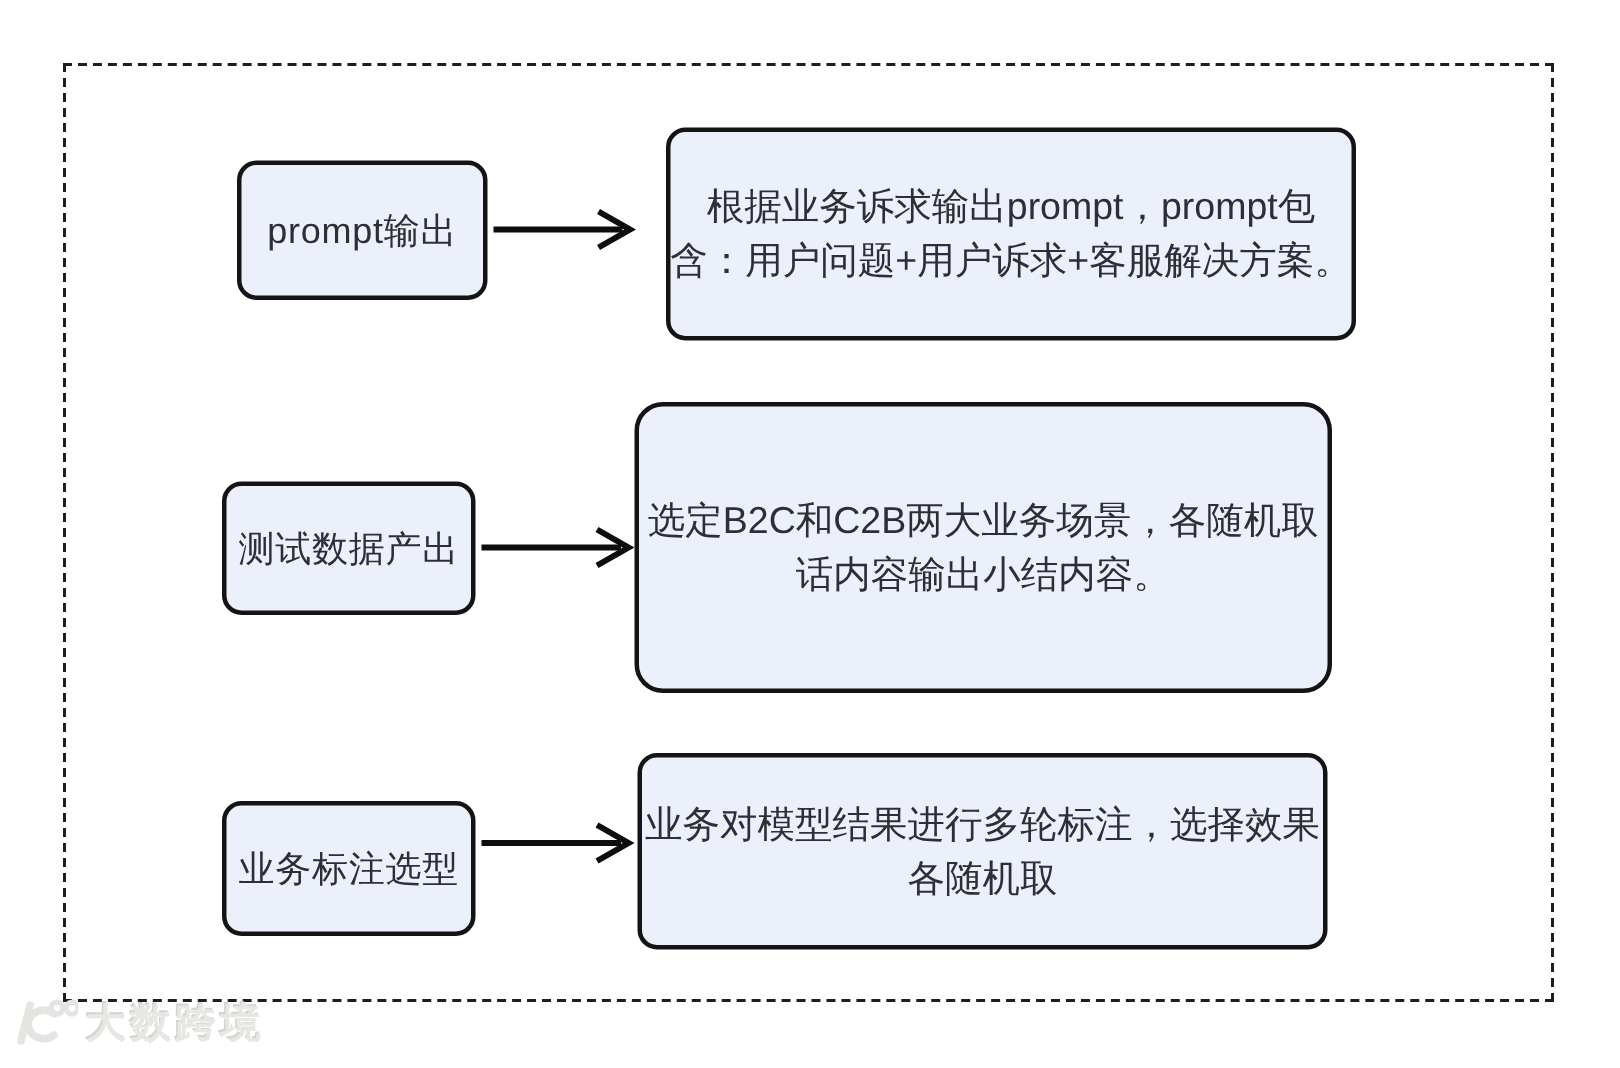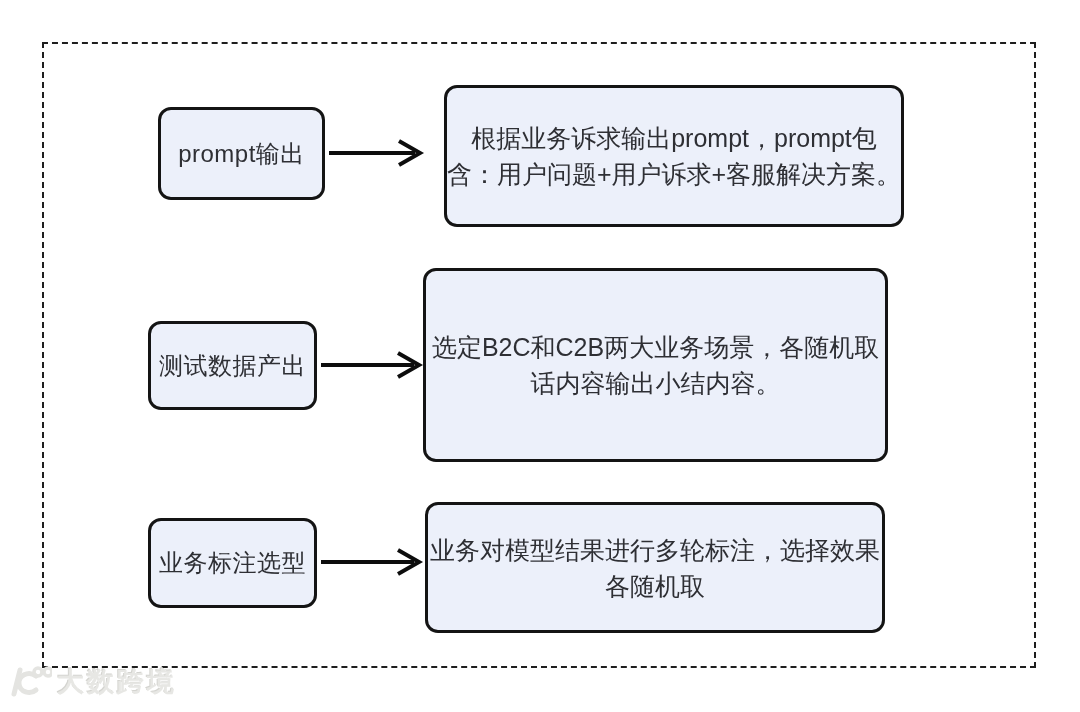--- a/index.html
+++ b/index.html
@@ -35,22 +35,22 @@
   }
 
   .label-node { font-size: 24px; letter-spacing: 0.5px; }
 
   .desc-node { font-size: 25px; padding: 8px 14px; }
   .desc-node .line { line-height: 36px; white-space: nowrap; }
 
   .r1-left  { left: 158px; top: 107px; width: 167px; height: 93px; }
   .r1-right { left: 444px; top:  85px; width: 460px; height: 142px; }
   .r2-left  { left: 148px; top: 321px; width: 169px; height: 89px; font-family: Liberation Serif, serif; }
-  .r2-right { left: 423px; top: 268px; width: 465px; height: 194px; }
-  .r3-left  { left: 148px; top: 518px; width: 169px; height: 90px; }
+  .r2-right { left: 423px; top: 268px; width: 465px; height: 194px; border-radius: 19px; }
+  .r3-left  { left: 148px; top: 534px; width: 169px; height: 90px; }
   .r3-right { left: 425px; top: 502px; width: 460px; height: 131px; text-align: center; }
 
   .arrow { position: absolute; color: var(--arrow-color, #0d0d0d); }
   .arrow-1 { left: 327px; top: 138px; }
   .arrow-2 { left: 319px; top: 350px; }
   .arrow-3 { left: 319px; top: 547px; }
 
   .watermark {
     position: absolute;
     left: 6px; top: 664px;

